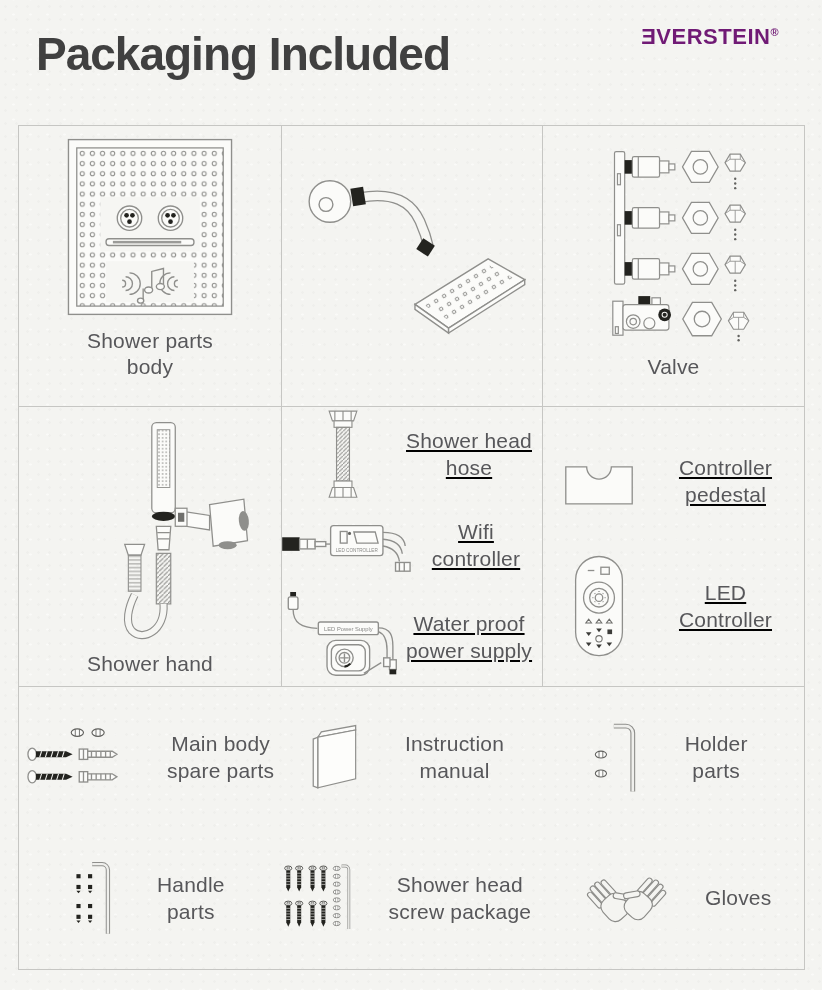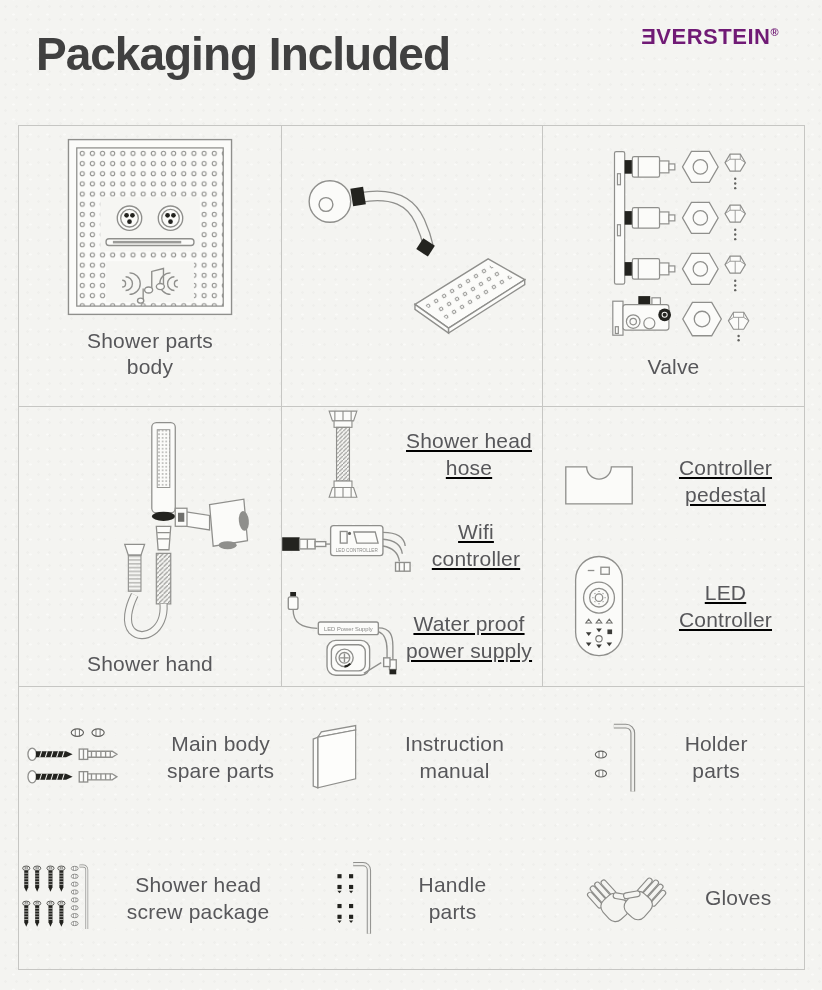--- a/index.html
+++ b/index.html
@@ -434,20 +434,42 @@
         <svg width="62" height="82" viewBox="0 0 72 92">
           <path d="M30,9 H44 A8,8 0 0 1 52,17 V85" stroke="#8f8f8c" stroke-width="5.6" fill="none"></path>
           <path d="M30,9 H44 A8,8 0 0 1 52,17 V85" stroke="#efefec" stroke-width="3" fill="none"></path>
           <use href="#nutE" transform="translate(15,42)"></use>
           <use href="#nutE" transform="translate(15,64)"></use>
         </svg>
         <div class="label" style="max-width:85px">Holder parts</div>
       </div>
 
       <div class="group">
+        <svg width="58" height="88" viewBox="0 0 70 100">
+          <path d="M34,8 H46 A7,7 0 0 1 53,15 V92" stroke="#8f8f8c" stroke-width="5.2" fill="none"></path>
+          <path d="M34,8 H46 A7,7 0 0 1 53,15 V92" stroke="#efefec" stroke-width="2.8" fill="none"></path>
+          <g fill="#23231f">
+            <rect x="15" y="20" width="5" height="5"></rect>
+              <rect x="29" y="20" width="5" height="5"></rect>
+            <rect x="15" y="33" width="5" height="5"></rect>
+              <rect x="29" y="33" width="5" height="5"></rect>
+            <polygon points="15,40 20,40 17.5,43"></polygon>
+              <polygon points="29,40 34,40 31.5,43"></polygon>
+            <rect x="15" y="56" width="5" height="5"></rect>
+              <rect x="29" y="56" width="5" height="5"></rect>
+            <rect x="15" y="69" width="5" height="5"></rect>
+              <rect x="29" y="69" width="5" height="5"></rect>
+            <polygon points="15,76 20,76 17.5,79"></polygon>
+              <polygon points="29,76 34,76 31.5,79"></polygon>
+          </g>
+        </svg>
+        <div class="label" style="max-width:90px">Handle parts</div>
+      </div>
+
+      <div class="group">
         <svg width="112" height="118" viewBox="0 0 120 125">
           <use href="#screwV" transform="translate(12,8) scale(0.92)"></use>
           <use href="#screwV" transform="translate(30,8) scale(0.92)"></use>
           <use href="#screwV" transform="translate(52,8) scale(0.92)"></use>
           <use href="#screwV" transform="translate(70,8) scale(0.92)"></use>
           <use href="#screwV" transform="translate(12,66) scale(0.92)"></use>
           <use href="#screwV" transform="translate(30,66) scale(0.92)"></use>
           <use href="#screwV" transform="translate(52,66) scale(0.92)"></use>
           <use href="#screwV" transform="translate(70,66) scale(0.92)"></use>
           <g>
@@ -460,42 +482,20 @@
             <use href="#nutE" transform="translate(92,90) scale(0.88)"></use>
             <use href="#nutE" transform="translate(92,103) scale(0.88)"></use>
           </g>
           <path d="M100,8 H106 A6,6 0 0 1 112,14 V112" stroke="#8f8f8c" stroke-width="4.6" fill="none"></path>
           <path d="M100,8 H106 A6,6 0 0 1 112,14 V112" stroke="#efefec" stroke-width="2.4" fill="none"></path>
         </svg>
         <div class="label" style="max-width:165px">Shower head screw package</div>
       </div>
 
       <div class="group">
-        <svg width="58" height="88" viewBox="0 0 70 100">
-          <path d="M34,8 H46 A7,7 0 0 1 53,15 V92" stroke="#8f8f8c" stroke-width="5.2" fill="none"></path>
-          <path d="M34,8 H46 A7,7 0 0 1 53,15 V92" stroke="#efefec" stroke-width="2.8" fill="none"></path>
-          <g fill="#23231f">
-            <rect x="15" y="20" width="5" height="5"></rect>
-              <rect x="29" y="20" width="5" height="5"></rect>
-            <rect x="15" y="33" width="5" height="5"></rect>
-              <rect x="29" y="33" width="5" height="5"></rect>
-            <polygon points="15,40 20,40 17.5,43"></polygon>
-              <polygon points="29,40 34,40 31.5,43"></polygon>
-            <rect x="15" y="56" width="5" height="5"></rect>
-              <rect x="29" y="56" width="5" height="5"></rect>
-            <rect x="15" y="69" width="5" height="5"></rect>
-              <rect x="29" y="69" width="5" height="5"></rect>
-            <polygon points="15,76 20,76 17.5,79"></polygon>
-              <polygon points="29,76 34,76 31.5,79"></polygon>
-          </g>
-        </svg>
-        <div class="label" style="max-width:90px">Handle parts</div>
-      </div>
-
-      <div class="group">
         <svg width="106" height="72" viewBox="0 0 115 78">
           <use href="#gloveU" transform="translate(36,40) rotate(-42)"></use>
           <use href="#gloveU" transform="translate(76,38) rotate(42) scale(-1,1)"></use>
         </svg>
         <div class="label">Gloves</div>
       </div>
     </div>
   </div>
 </div>
 

